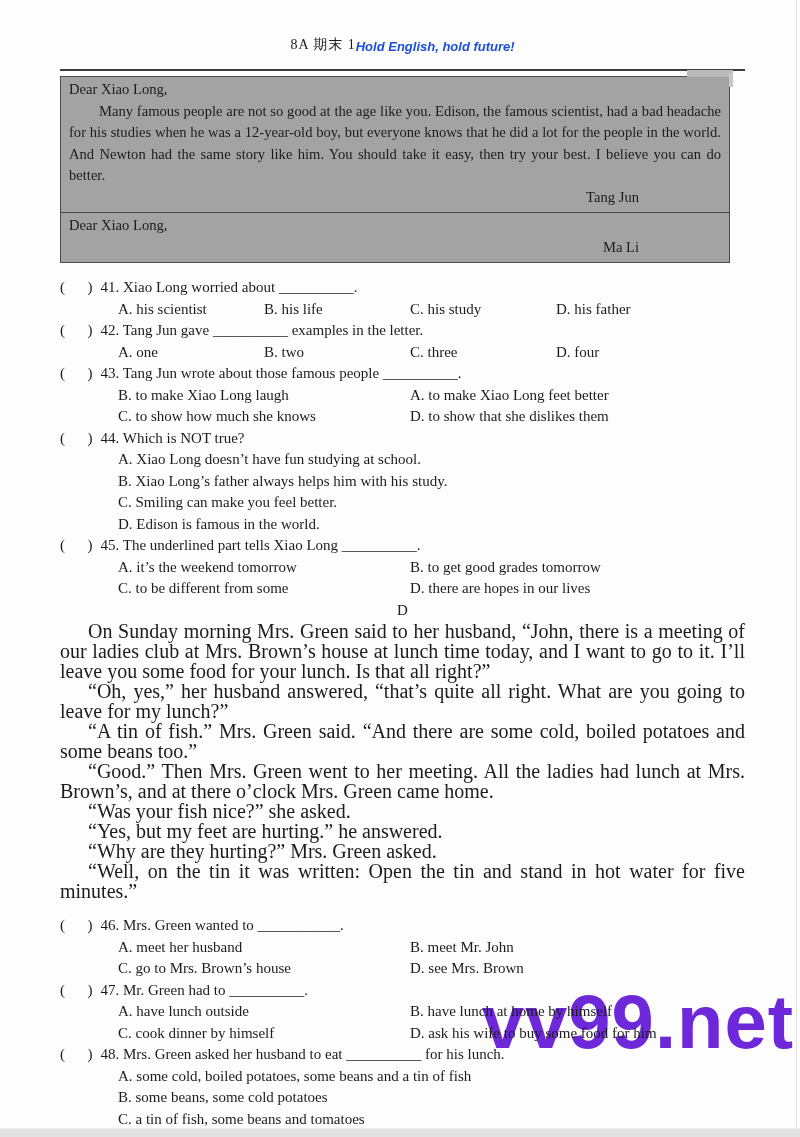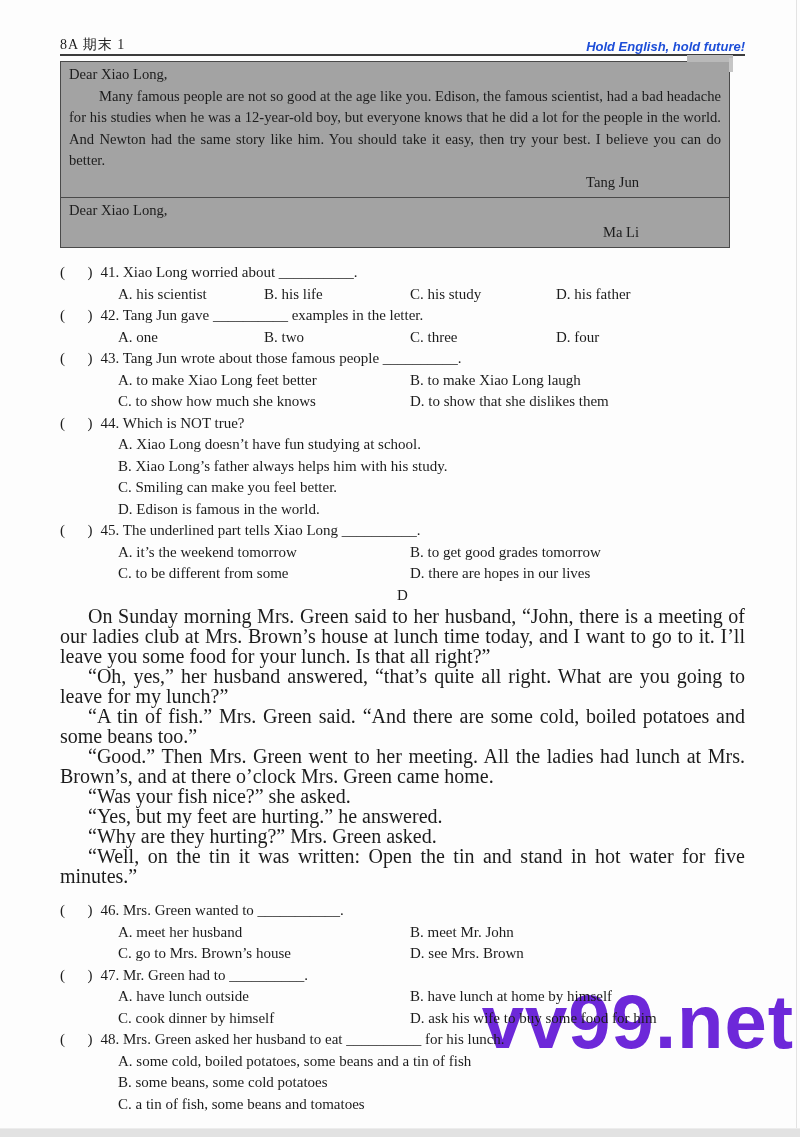--- a/index.html
+++ b/index.html
@@ -4,22 +4,22 @@
 <style>
   html,body { margin:0; padding:0; }
   body {
     width:800px; height:1137px; position:relative; overflow:hidden;
     background:#fdfdfd; color:#1c1c1c;
     font-family:"Liberation Serif", serif;
   }
   .content { position:relative; z-index:2; padding:36px 55px 0 60px; }
 
   
-  .hdr { display:flex; justify-content:space-between; align-items:flex-end;
-         border-bottom:2px solid #3c3c3c; padding-bottom:0; }
+  .hdr { display:flex; justify-content:center; align-items:flex-end;
+         border-bottom:2px solid #3c3c3c; padding-bottom:15px; }
   .hdr-left { font-size:14px; letter-spacing:1px; }
   .hdr-right { font-family:"Liberation Sans", sans-serif; font-style:italic;
                font-weight:bold; font-size:13px; color:#1d4ed8; }
 
   
   .letterbox { width:668px; border:1px solid #4a4a4a; margin-top:5px; position:relative;
                background:#a3a3a3; }
   .scan-artifact { position:absolute; top:-7px; right:-4px; width:46px; height:7px;
                    background:#b9b9b9; }
   .scan-artifact2 { position:absolute; top:-4px; right:-4px; width:4px; height:14px;
@@ -96,22 +96,22 @@
     <div class="q"><span>(&nbsp;&nbsp;&nbsp;&nbsp;&nbsp;&nbsp;)</span><span class="q-stem">42. Tang Jun gave __________ examples in the letter.</span></div>
     <div class="opts4">
       <span>A. one</span>
       <span>B. two</span>
       <span>C. three</span>
       <span>D. four</span>
     </div>
 
     <div class="q"><span>(&nbsp;&nbsp;&nbsp;&nbsp;&nbsp;&nbsp;)</span><span class="q-stem">43. Tang Jun wrote about those famous people __________.</span></div>
     <div class="opts2">
+      <span>B. to make Xiao Long laugh</span>
       <span>A. to make Xiao Long feet better</span>
-      <span>B. to make Xiao Long laugh</span>
       <span>C. to show how much she knows</span>
       <span>D. to show that she dislikes them</span>
     </div>
 
     <div class="q"><span>(&nbsp;&nbsp;&nbsp;&nbsp;&nbsp;&nbsp;)</span><span class="q-stem">44. Which is NOT true?</span></div>
     <div class="opts1">
       <div>A. Xiao Long doesn’t have fun studying at school.</div>
       <div>B. Xiao Long’s father always helps him with his study.</div>
       <div>C. Smiling can make you feel better.</div>
       <div>D. Edison is famous in the world.</div>

